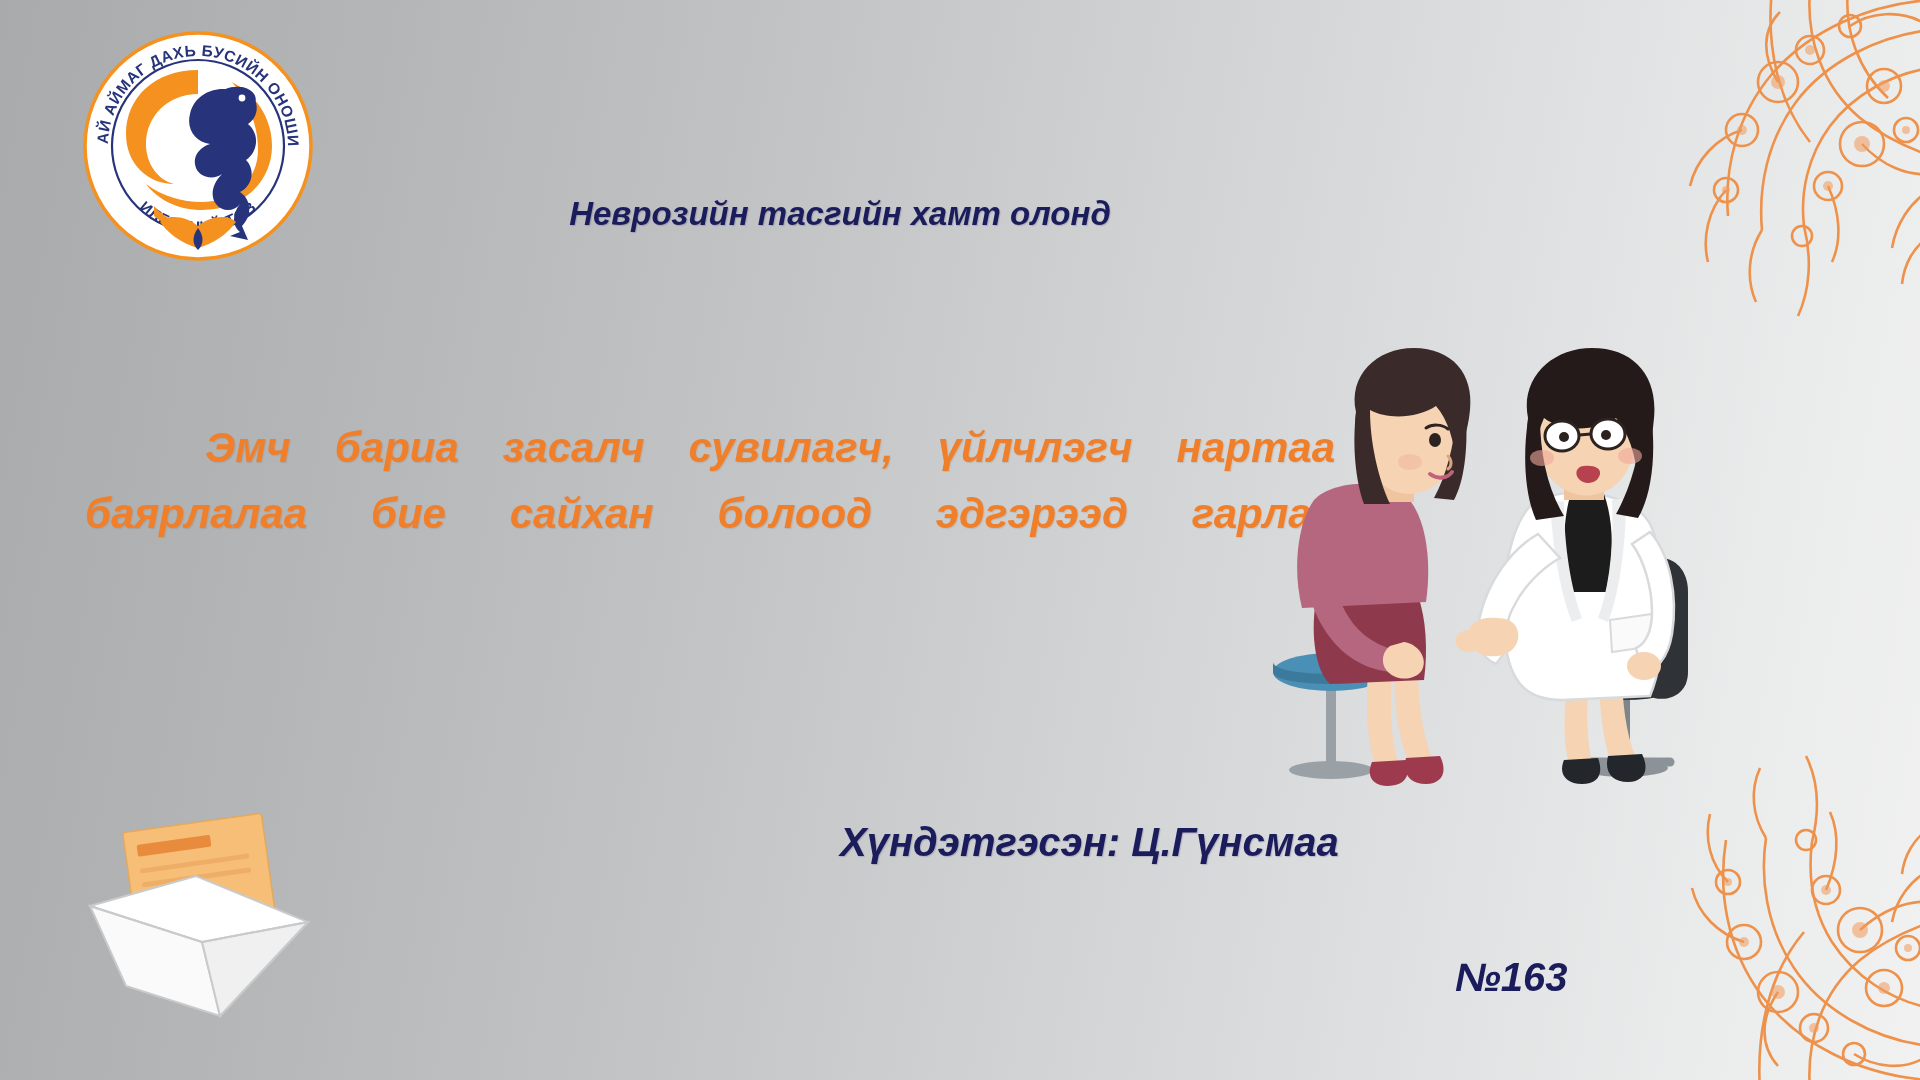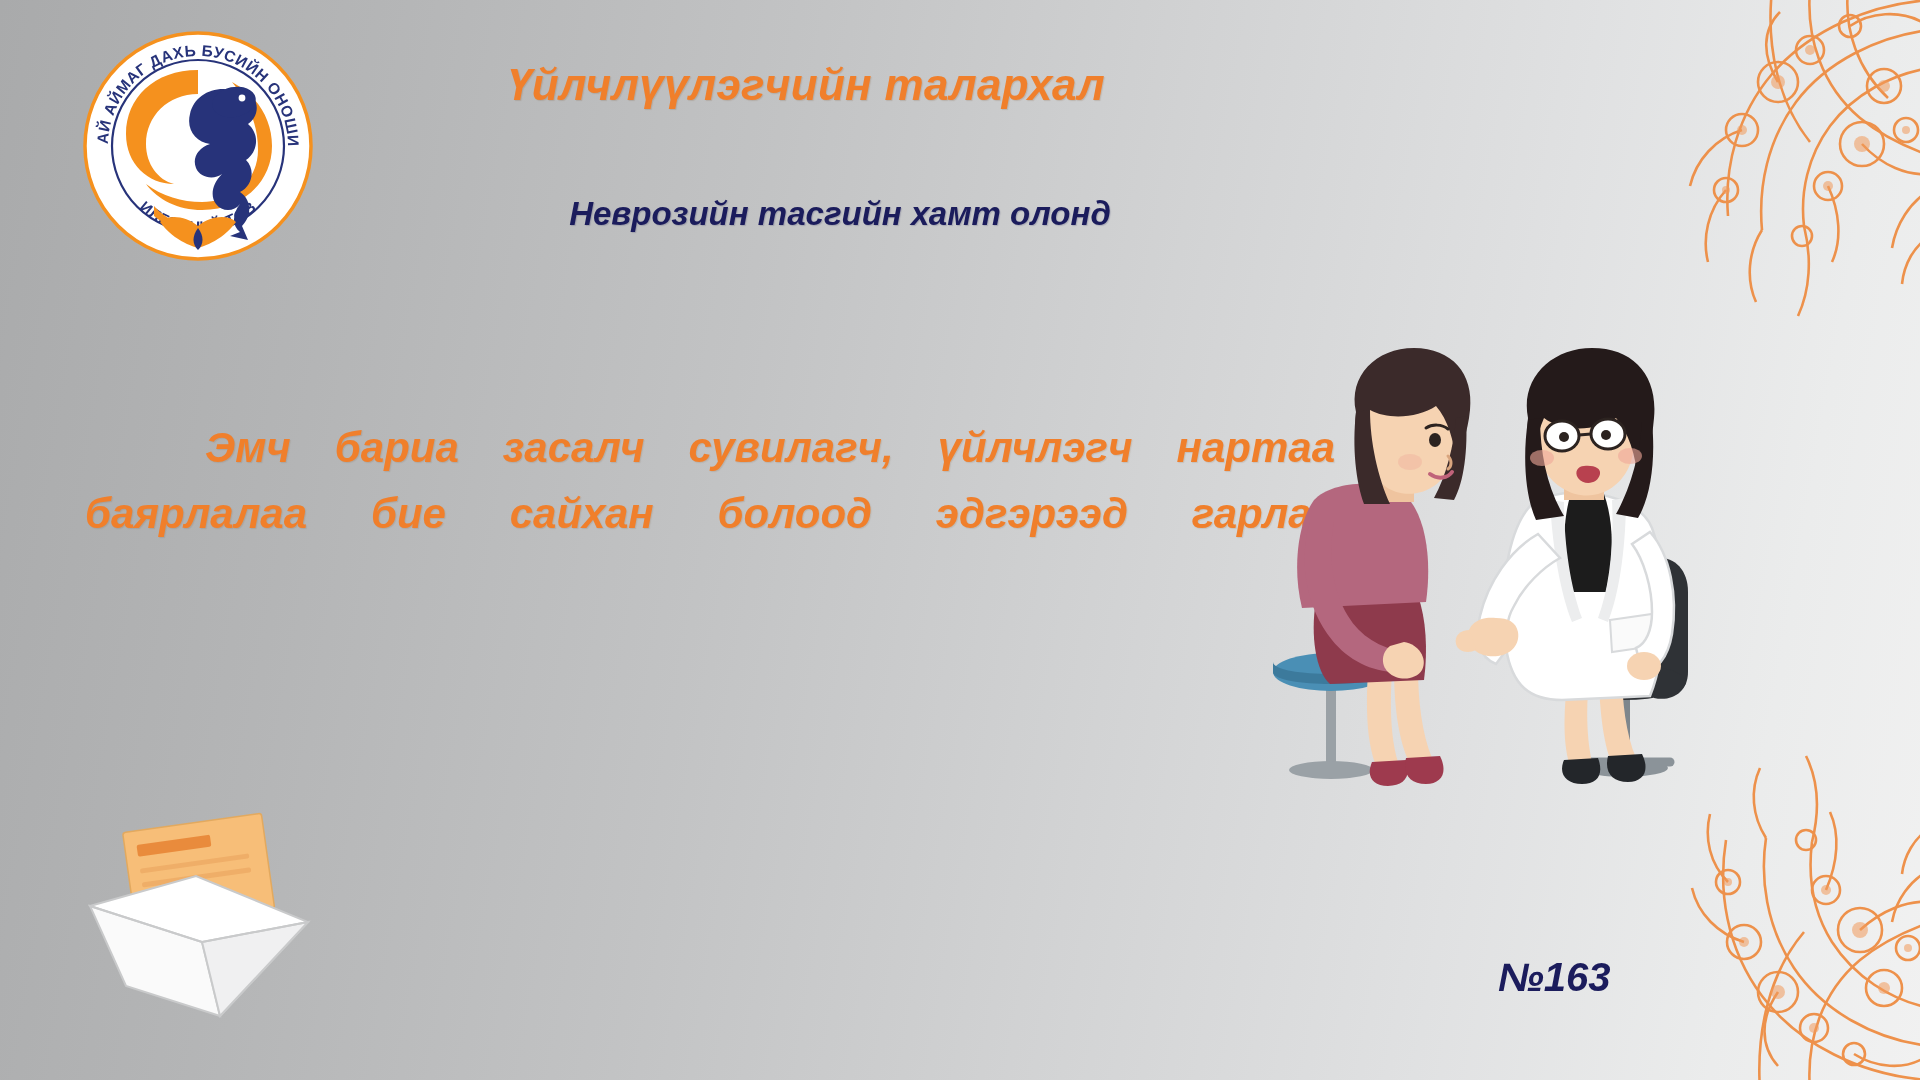--- a/index.html
+++ b/index.html
@@ -80,21 +80,20 @@
     font-style: italic;
     text-shadow: 1px 1px 1px rgba(40,40,90,.2);
   }
   #docnum {
     position: absolute;
     left: 1455px; top: 955px;
     color: #1B1C5C;
     font-size: 40px;
     font-weight: bold;
     font-style: italic;
-    margin-left: 43px;
   }
 
   
   #envelope {
     position: absolute;
     left: 68px; bottom: 55px;
     width: 255px; height: 215px;
   }
 
   
@@ -213,26 +212,26 @@
              C 118 148, 132 150, 140 144 C 130 154, 128 166, 134 174 C 140 182, 152 182, 158 174
              C 150 184, 150 196, 158 202 L 148 206 L 166 210 L 160 196 C 170 186, 170 170, 158 162
              C 170 156, 174 140, 164 130 C 176 122, 178 104, 166 94 C 178 86, 178 68, 164 62 Z" fill="#27337A"></path>
     <ellipse cx="152" cy="72" rx="22" ry="15" transform="rotate(-12 152 72)" fill="#27337A"></ellipse>
     <circle cx="160" cy="68" r="3.4" fill="#ffffff"></circle>
 
     <path d="M116 196 C 104 186, 86 184, 78 192 C 92 212, 116 218, 116 218 C 116 218, 140 212, 154 192 C 146 184, 128 186, 116 196 Z" fill="#F5911E"></path>
     <path d="M116 198 C 110 206, 110 214, 116 220 C 122 214, 122 206, 116 198 Z" fill="#27337A"></path>
   </svg>
 
-  <div id="title">Үйлчлүүлэгчийн талархал</div>
 
   <div id="subtitle">Неврозийн тасгийн хамт олонд</div>
 
   <div id="body-text">Эмч бариа засалч сувилагч, үйлчлэгч нартаа баярлалаа бие сайхан болоод эдгэрээд гарлаа</div>
 
+  <div id="signature">Хүндэтгэсэн: Ц.Гүнсмаа</div>
 
   <div id="docnum">№163</div>
 
   <svg id="envelope" viewBox="0 0 255 215">
 
     <g transform="rotate(-8 135 70)">
       <rect x="62" y="12" width="140" height="96" rx="3" fill="#F7BE78" stroke="#E2A95F" stroke-width="1.5"></rect>
       <rect x="74" y="26" width="74" height="12" rx="2" fill="#E98B3C"></rect>
       <rect x="74" y="50" width="110" height="5" rx="2" fill="#EFAE68"></rect>
       <rect x="74" y="64" width="110" height="5" rx="2" fill="#EFAE68"></rect>

